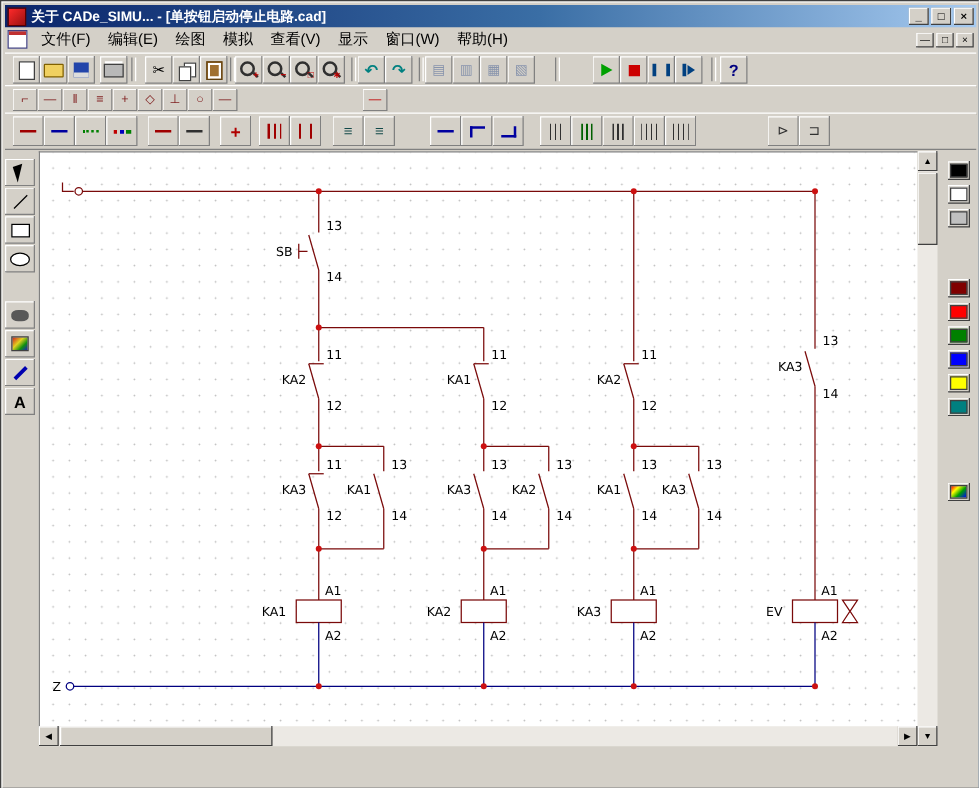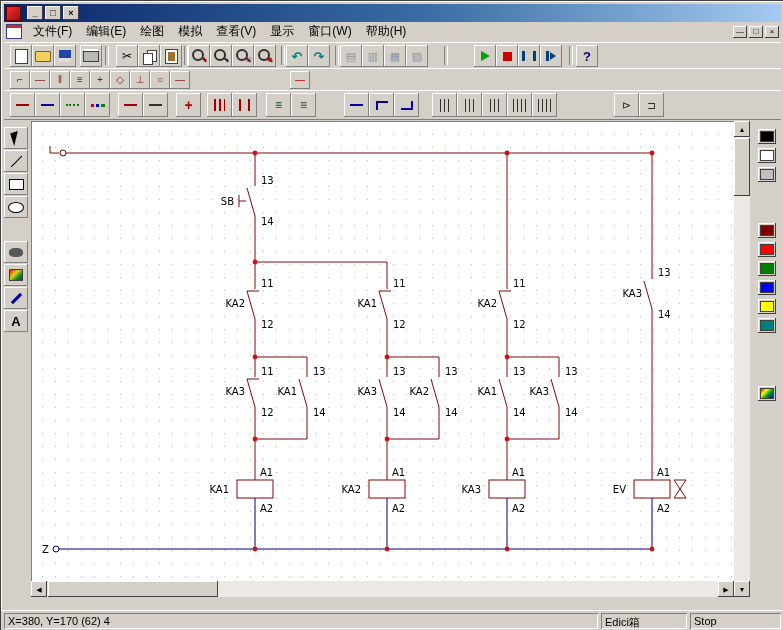--- a/index.html
+++ b/index.html
@@ -107,20 +107,21 @@
   svg .lbl{font-family:"DejaVu Sans","Liberation Sans",sans-serif;font-size:10px;fill:#000;}
   svg line, svg path, svg rect, svg circle, svg polyline{stroke-width:1;}
 </style>
 </head>
 <body>
 
 <div class="w">
 
   <div class="titlebar">
     <div class="title-ic"></div>
+    <div class="title-tx">关于 CADe_SIMU... - [单按钮启动停止电路.cad]</div>
     <div class="wbtn">_</div>
     <div class="wbtn">□</div>
     <div class="wbtn">×</div>
   </div>
 
   <div class="menubar">
     <div class="doc-ic"></div>
     <div class="mi">文件(F)</div>
     <div class="mi">编辑(E)</div>
     <div class="mi">绘图</div>
@@ -559,19 +560,14 @@
         <div style="background:#ffff00"></div>
       </div>
     <div class="swatch" style="top:317px">
         <div style="background:#008080"></div>
       </div>
     <div class="swatch" style="top:385px">
         <div style="background:linear-gradient(135deg,#ff0000 0%,#ffff00 30%,#00a000 60%,#0000ff 100%)"></div>
       </div>
   </div>
 
-  <div class="status">
-    <div class="scell" style="left:3px;width:594px;">X=380, Y=170 (62) 4</div>
-    <div class="scell" style="left:600px;width:86px;">Edici箱</div>
-    <div class="scell" style="left:689px;width:91px;">Stop</div>
-  </div>
 
 </div>
 
 </body></html>

